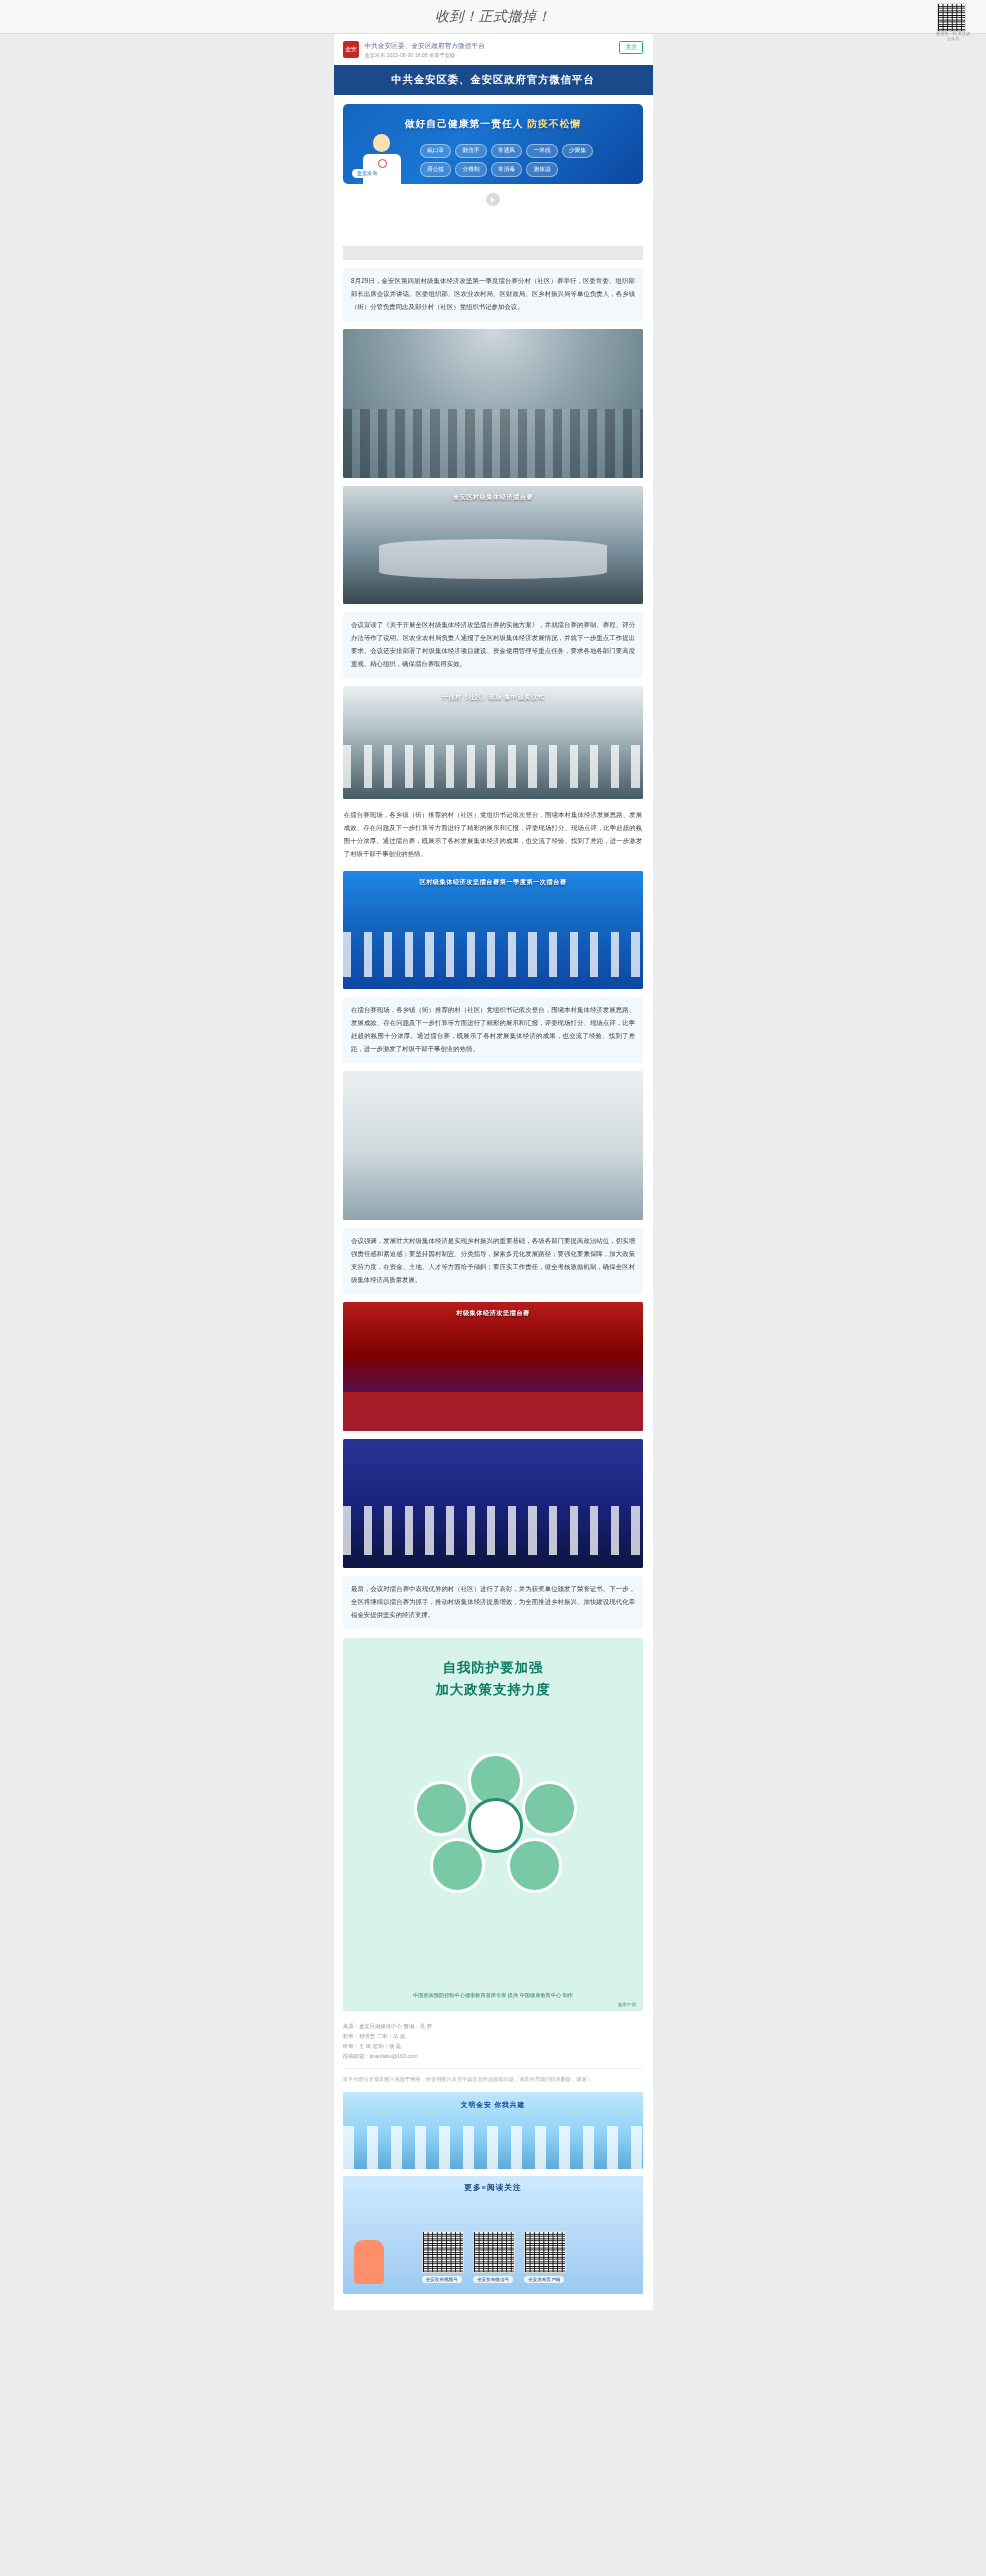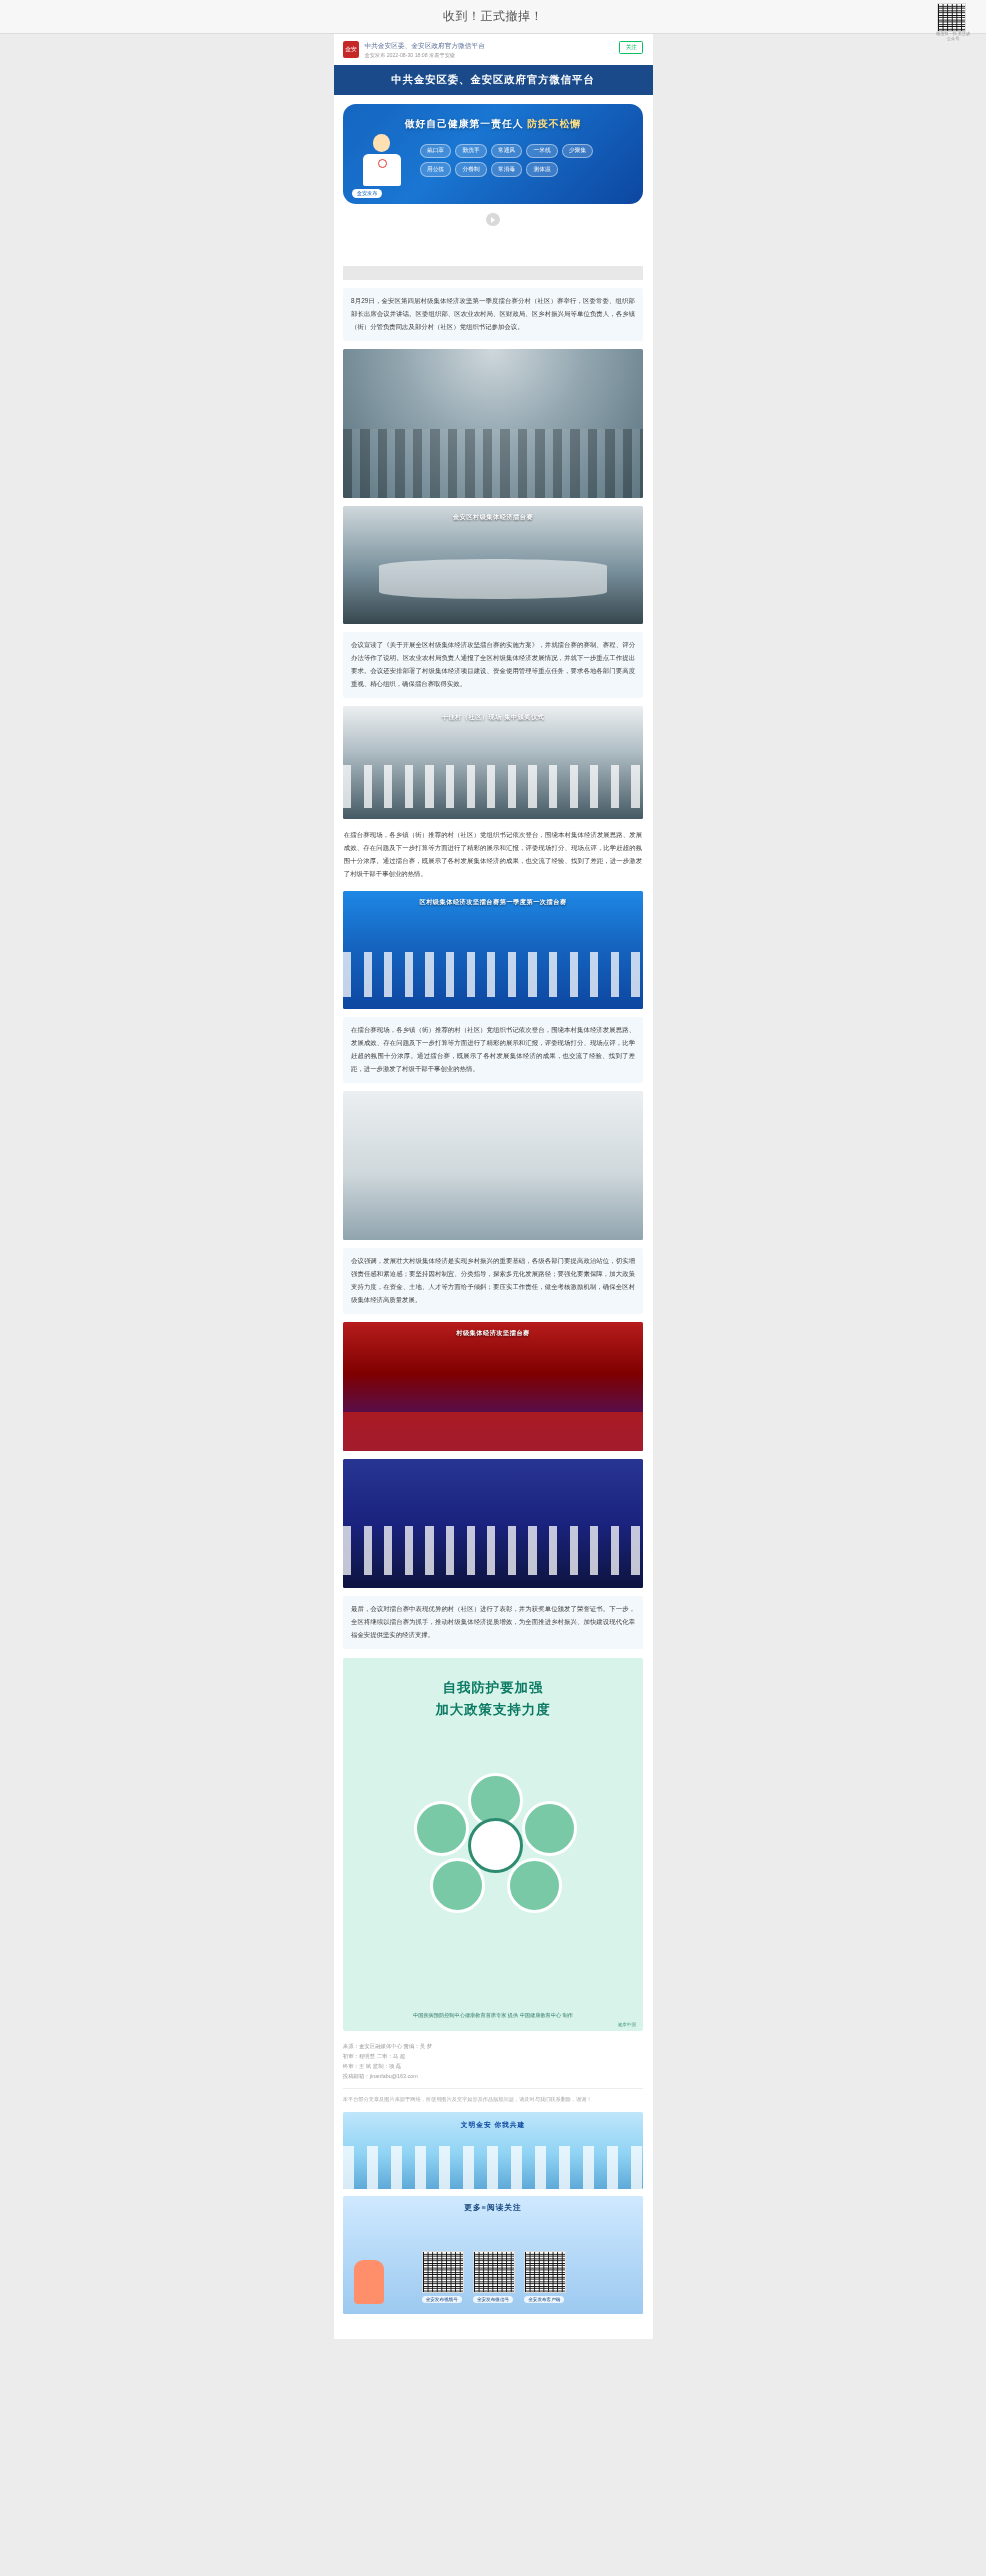--- a/index.html
+++ b/index.html
@@ -1,45 +1,45 @@
 <!DOCTYPE html>
 <html style="font-size:8.2px"><head>
 <meta charset="utf-8">
 <style>
   html,body{margin:0;padding:0;background:#f5f5f5;}
   body{font-family:"Liberation Sans","DejaVu Sans",sans-serif;color:#333;}
   .page{width:986px;min-height:3977px;background:#ececec;position:relative;}
 
   
   .topbar{height:33px;background:#f7f7f7;border-bottom:0.5px solid #dcdcdc;display:flex;align-items:center;justify-content:center;position:relative;}
-  .topbar-title{font-size:12px;color:#555;letter-spacing:0.5px;}
+  .topbar-title{font-size:14px;color:#555;letter-spacing:0.5px;font-style:italic;}
   .topbar-qr{position:absolute;right:19.6px;top:3.1px;width:27px;height:27px;background:#fff;border:0.5px solid #ddd;}
   .qr-pat{width:100%;height:100%;background-image:
       linear-gradient(90deg,#111 25%,transparent 25%,transparent 50%,#111 50%,#111 60%,transparent 60%),
       linear-gradient(0deg,#111 18%,transparent 18%,transparent 44%,#111 44%,#111 56%,transparent 56%);
       background-size:4.6px 4.6px,4.6px 4.6px;}
   .topbar-qr-cap{position:absolute;right:14.4px;top:31px;font-size:4.1px;color:#888;width:37px;text-align:center;line-height:1.25;}
 
   
   .wrap{width:100%;display:flex;justify-content:center;}
-  .col{width:319px;background:#ffffff;padding:0 0 25px 0;}
+  .col{width:319px;background:#ffffff;padding:0 0 16px 0;}
 
   
   .acct{padding:7.2px 9.3px 5.2px 9.3px;background:#fff;}
   .acct-row{display:flex;align-items:flex-start;gap:5.2px;}
   .acct-logo{width:16.5px;height:16.5px;border-radius:2.1px;background:#c62828;color:#fff;font-size:5.7px;display:flex;align-items:center;justify-content:center;text-align:center;line-height:1.1;flex:none;}
   .acct-name{font-size:6.7px;color:#576b95;line-height:1.4;}
   .acct-sub{font-size:5.2px;color:#9a9a9a;margin-top:1.5px;line-height:1.4;}
   .acct-follow{margin-left:auto;border:0.5px solid #07c160;color:#07c160;font-size:5.7px;border-radius:1.5px;padding:1.5px 5.2px;white-space:nowrap;}
 
   
   .banner{background:#1a4a8a;color:#fff;text-align:center;font-size:10.3px;font-weight:bold;letter-spacing:1px;padding:8.2px 0;}
 
   
-  .hero{margin:9.3px 9.3px 0 9.3px;border-radius:13px;overflow:hidden;position:relative;height:100px;
+  .hero{margin:9.3px 9.3px 0 9.3px;border-radius:5px;overflow:hidden;position:relative;height:80px;
         background:linear-gradient(135deg,#1565c0 0%,#1976d2 40%,#0d47a1 100%);}
   .hero-title{position:absolute;top:13.4px;left:0;right:0;text-align:center;color:#fff;font-size:9.8px;font-weight:bold;letter-spacing:1px;
         text-shadow:0 1px 3.1px rgba(0,0,0,.35);}
   .hero-title .hl{color:#ffe082;}
   .hero-chips{position:absolute;top:40px;left:77px;right:15.5px;display:flex;flex-wrap:wrap;gap:4.1px;}
   .chip{background:rgba(255,255,255,.18);border:0.5px solid rgba(255,255,255,.45);border-radius:7.2px;color:#fff;font-size:5.7px;padding:2.1px 6.2px;}
   .hero-doc{position:absolute;left:14.4px;top:30px;width:49px;height:62px;}
   .doc-head{width:17.5px;height:17.5px;border-radius:50%;background:#ffe0b2;margin:0 auto;}
   .doc-body{width:38px;height:32px;background:#ffffff;border-radius:5.2px 5.2px 2.1px 2.1px;margin:2.1px auto 0;position:relative;}
   .doc-body:after{content:"";position:absolute;left:15.5px;top:5.2px;width:7.2px;height:7.2px;border:1.5px solid #e53935;border-radius:50%;}

